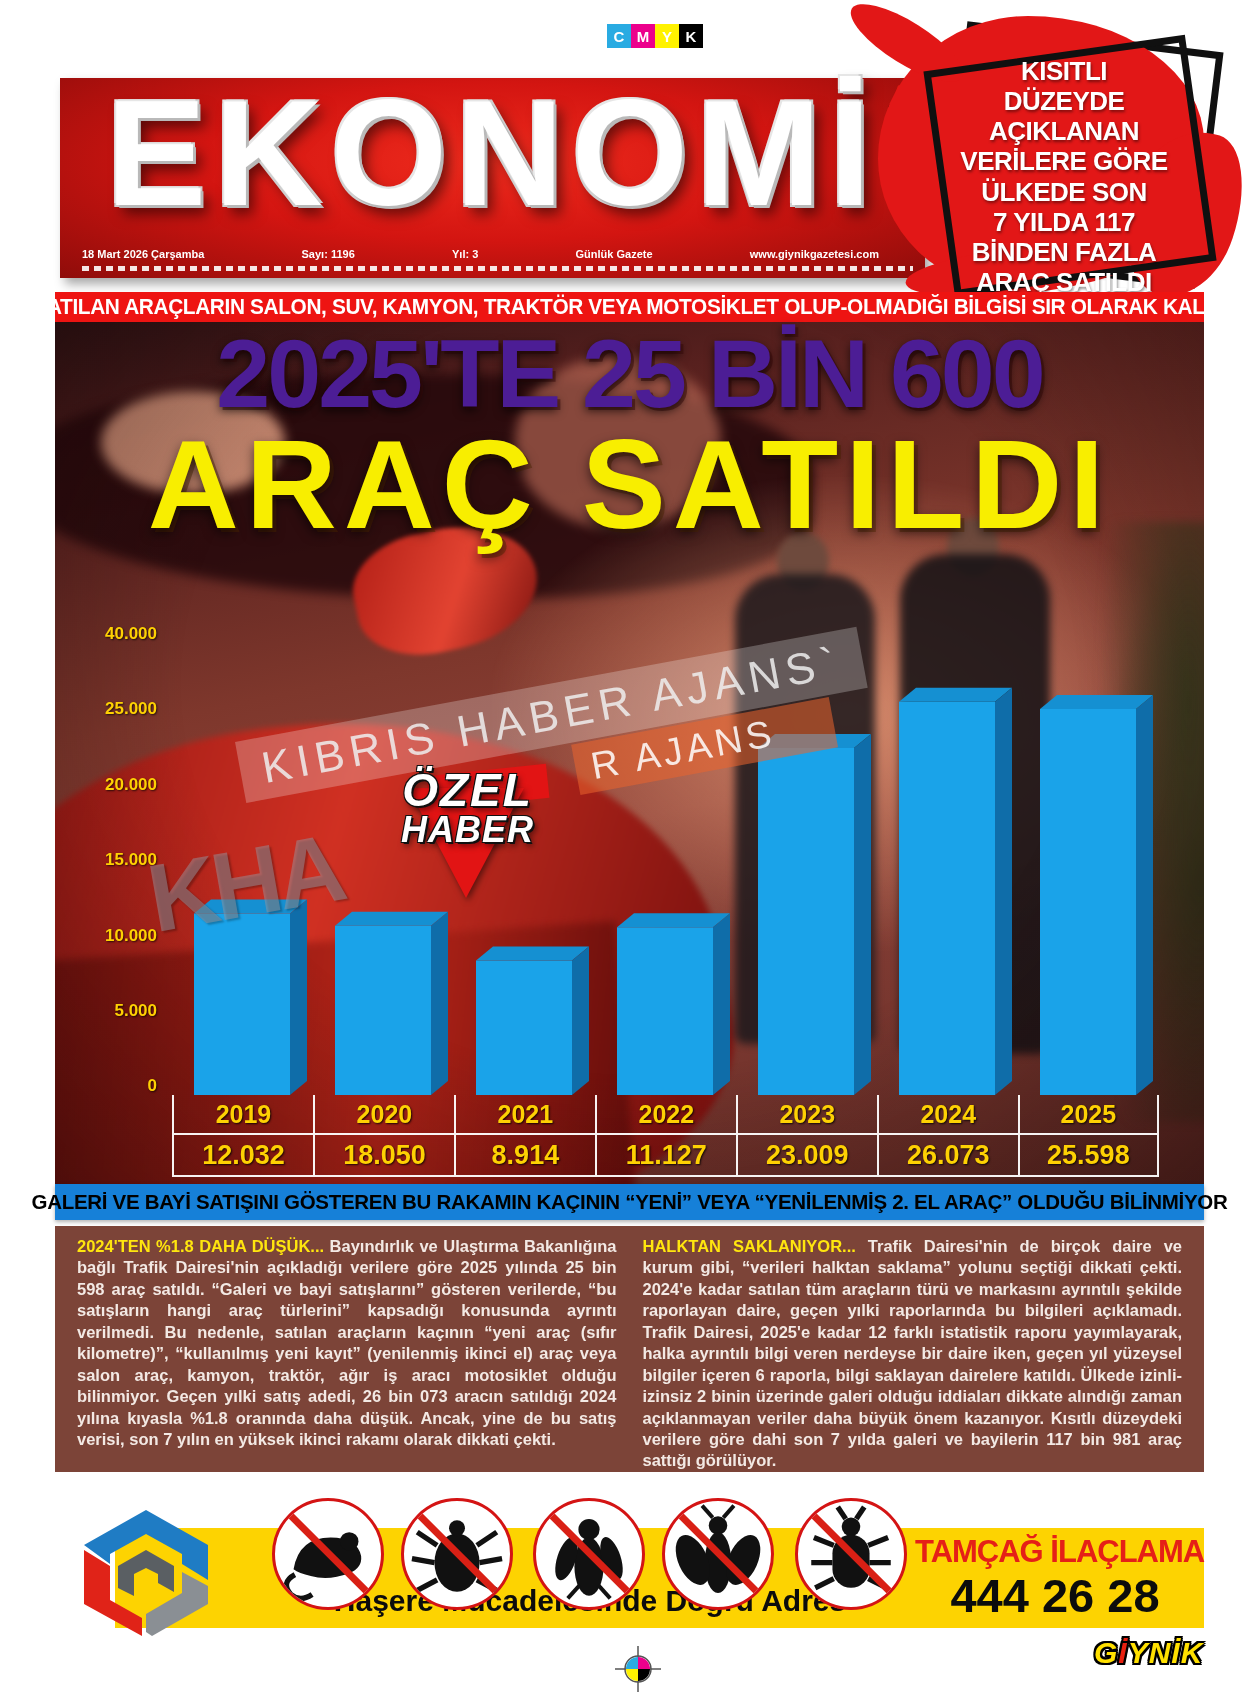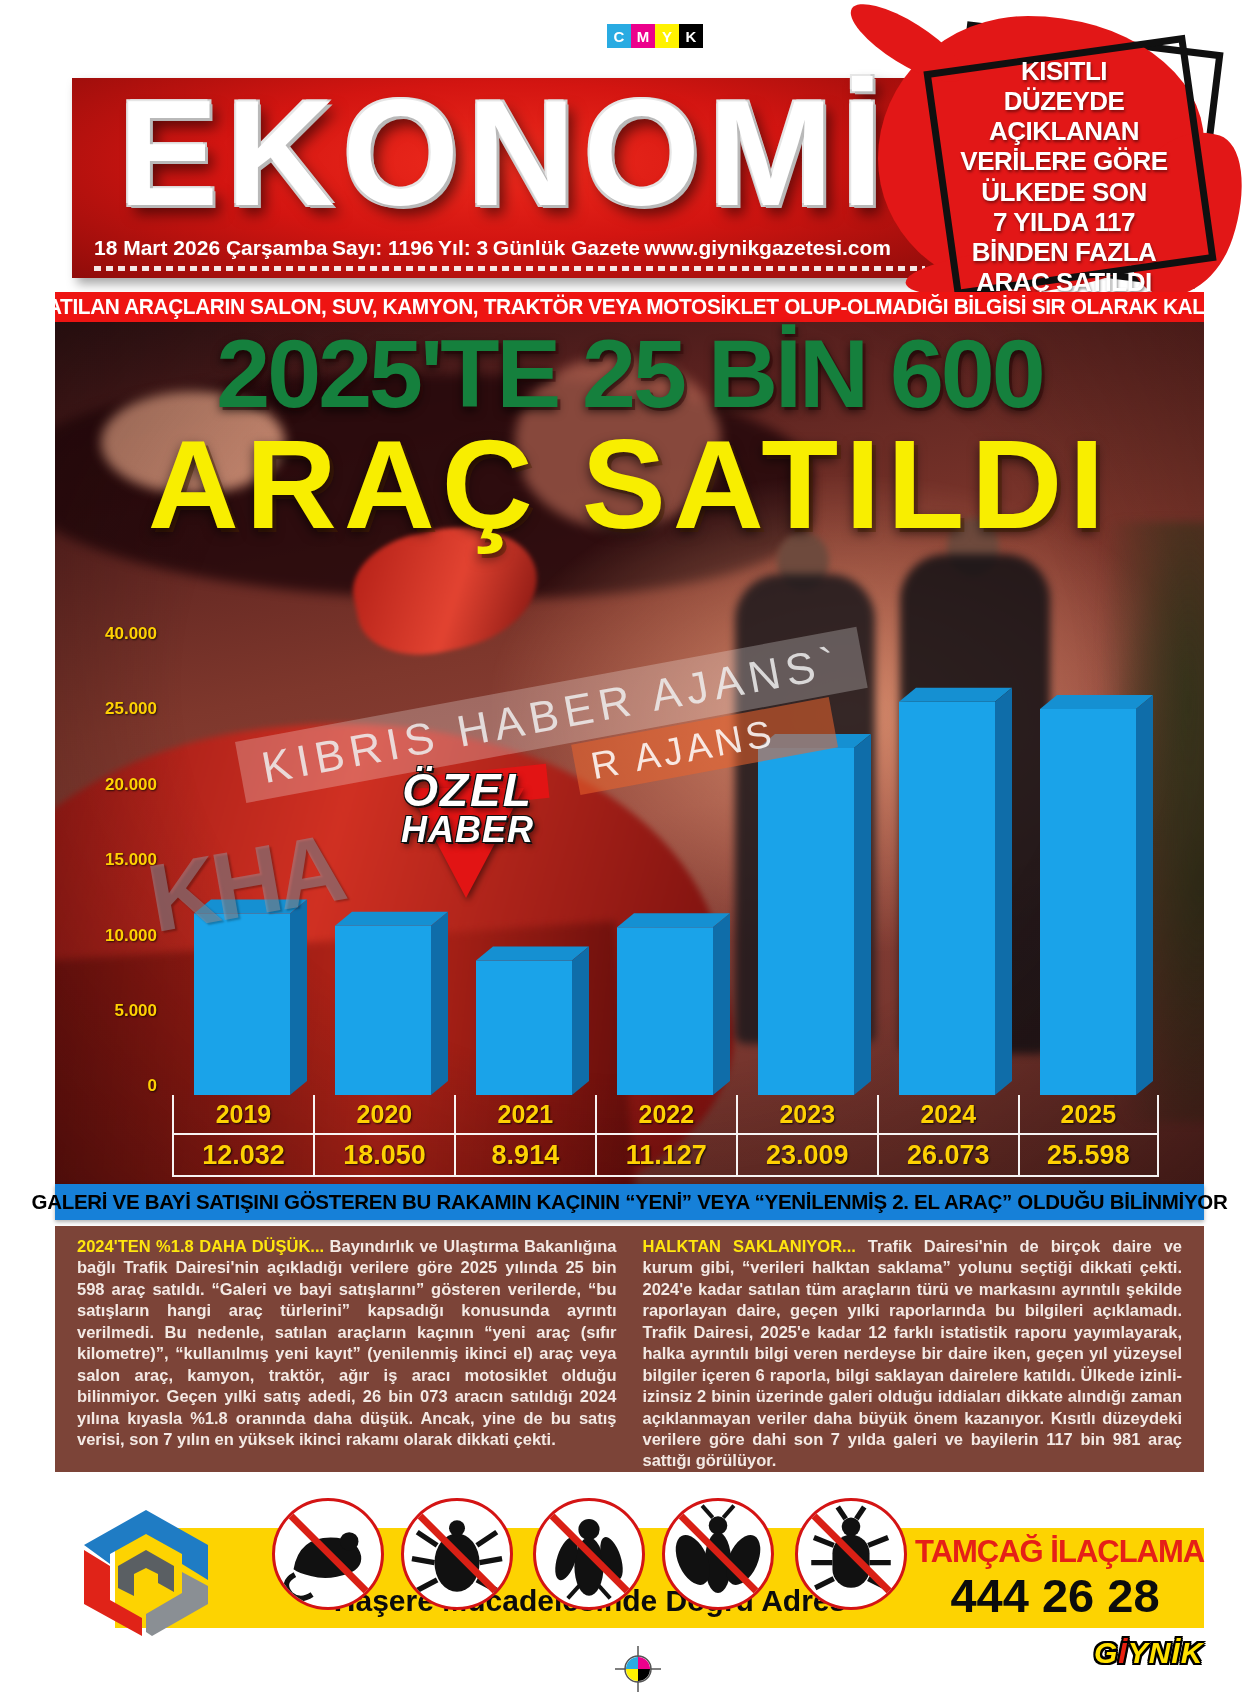--- a/index.html
+++ b/index.html
@@ -6,32 +6,32 @@
   .page{position:relative;width:1259px;height:1700px;background:#fff;margin:0 auto;
         font-family:"Liberation Sans",sans-serif;overflow:hidden;}
   .abs{position:absolute;}
 
   
   #cmyk-mark{left:607px;top:24px;display:flex;}
   .cmyk-sq{width:24px;height:24px;display:flex;align-items:center;justify-content:center;
            font-size:15px;font-weight:bold;color:#fff;}
 
   
-  #masthead{left:72px;top:78px;width:865px;height:200px;
+  #masthead{left:60px;top:78px;width:865px;height:200px;
             background:radial-gradient(ellipse at 50% 42%, #ef2b1d 0%, #d31511 48%, #8f0c0a 100%);
             box-shadow:5px 6px 10px rgba(0,0,0,.35);}
   #masthead-title{left:0;right:0;top:-10px;text-align:center;color:#fff;font-weight:bold;
             font-size:150px;line-height:170px;letter-spacing:8px;white-space:nowrap;
             text-shadow:3px 3px 0 #b9b9b9,-2px -2px 0 #e6e6e6,2px -2px 0 #cfcfcf,-2px 2px 0 #cfcfcf,7px 9px 14px rgba(0,0,0,.55);}
   #masthead-g{left:828px;top:18px;font-size:26px;font-weight:bold;color:#ffd400;
             text-shadow:-1px -1px 0 #000,1px -1px 0 #000,-1px 1px 0 #000,1px 1px 0 #000;}
   #masthead-g-tick{left:836px;top:8px;width:10px;height:12px;background:#e01910;
             transform:rotate(18deg);border-radius:2px;}
-  #masthead-daterow{left:0;right:0;top:158px;height:24px;display:flex;align-items:flex-start;
-            justify-content:space-between;padding:0 46px 0 22px;color:#fff;font-size:21px;font-weight:bold;}
+  #masthead-daterow{left:0;right:0;top:158px;height:24px;display:flex;align-items:flex-end;
+            justify-content:space-between;padding:0 46px 0 22px;color:#fff;font-size:11px;font-weight:bold;}
   #masthead-dotline{left:22px;right:12px;top:188px;height:5px;
             background:repeating-linear-gradient(90deg,#fff 0 7px,rgba(255,255,255,0) 7px 12px);opacity:.9;}
 
   
   .splash-blob{background:#e21717;}
   #splash-main{left:878px;top:16px;width:326px;height:274px;border-radius:46% 54% 58% 42%/52% 46% 54% 48%;}
   #splash-2{left:1128px;top:128px;width:110px;height:170px;border-radius:60% 40% 50% 50%/45% 55% 45% 55%;transform:rotate(18deg);}
   #splash-3{left:842px;top:22px;width:130px;height:42px;border-radius:50%;transform:rotate(32deg);}
   #splash-4{left:905px;top:248px;width:230px;height:46px;border-radius:50%;transform:rotate(-6deg);}
   .black-frame{border:7px solid #101010;background:transparent;}
@@ -68,21 +68,21 @@
   .head{position:absolute;width:52px;height:58px;background:#6e4a3d;border-radius:50%;filter:blur(3px);}
   #ph-h1{left:722px;top:210px;}
   #ph-h2{left:892px;top:196px;}
   #ph-plant{left:1042px;top:200px;width:130px;height:600px;filter:blur(5px);
          background:radial-gradient(ellipse at 70% 30%, #3a3a1e 0%, rgba(40,40,20,0) 70%),
                     radial-gradient(ellipse at 80% 60%, #2c2a16 0%, rgba(40,40,20,0) 70%);}
   #ph-vignette{left:0;top:0;width:100%;height:100%;filter:blur(0);
          background:radial-gradient(ellipse at 50% 42%, rgba(0,0,0,0) 55%, rgba(20,5,5,.45) 100%);}
 
   
-  #headline-1{left:0;width:1259px;top:318px;text-align:center;color:#15803d;font-weight:bold;
+  #headline-1{left:0;width:1259px;top:318px;text-align:center;color:#4c1d95;font-weight:bold;
          font-size:97px;letter-spacing:-3px;white-space:nowrap;
          text-shadow:0 4px 10px rgba(0,0,0,.65),3px 3px 0 rgba(60,10,10,.5);}
   #headline-2{left:0;width:1259px;top:412px;text-align:center;color:#f8ee00;font-weight:bold;
          font-size:126px;letter-spacing:7px;white-space:nowrap;
          text-shadow:0 5px 12px rgba(0,0,0,.6),4px 4px 0 rgba(80,40,0,.45);}
 
   
   #badge-arrow{left:408px;top:788px;width:0;height:0;border-left:58px solid transparent;
          border-right:58px solid transparent;border-top:110px solid #e21414;filter:drop-shadow(2px 3px 3px rgba(0,0,0,.5));}
   #badge-arrow2{left:428px;top:770px;width:120px;height:34px;background:#e21414;transform:rotate(-6deg);}

